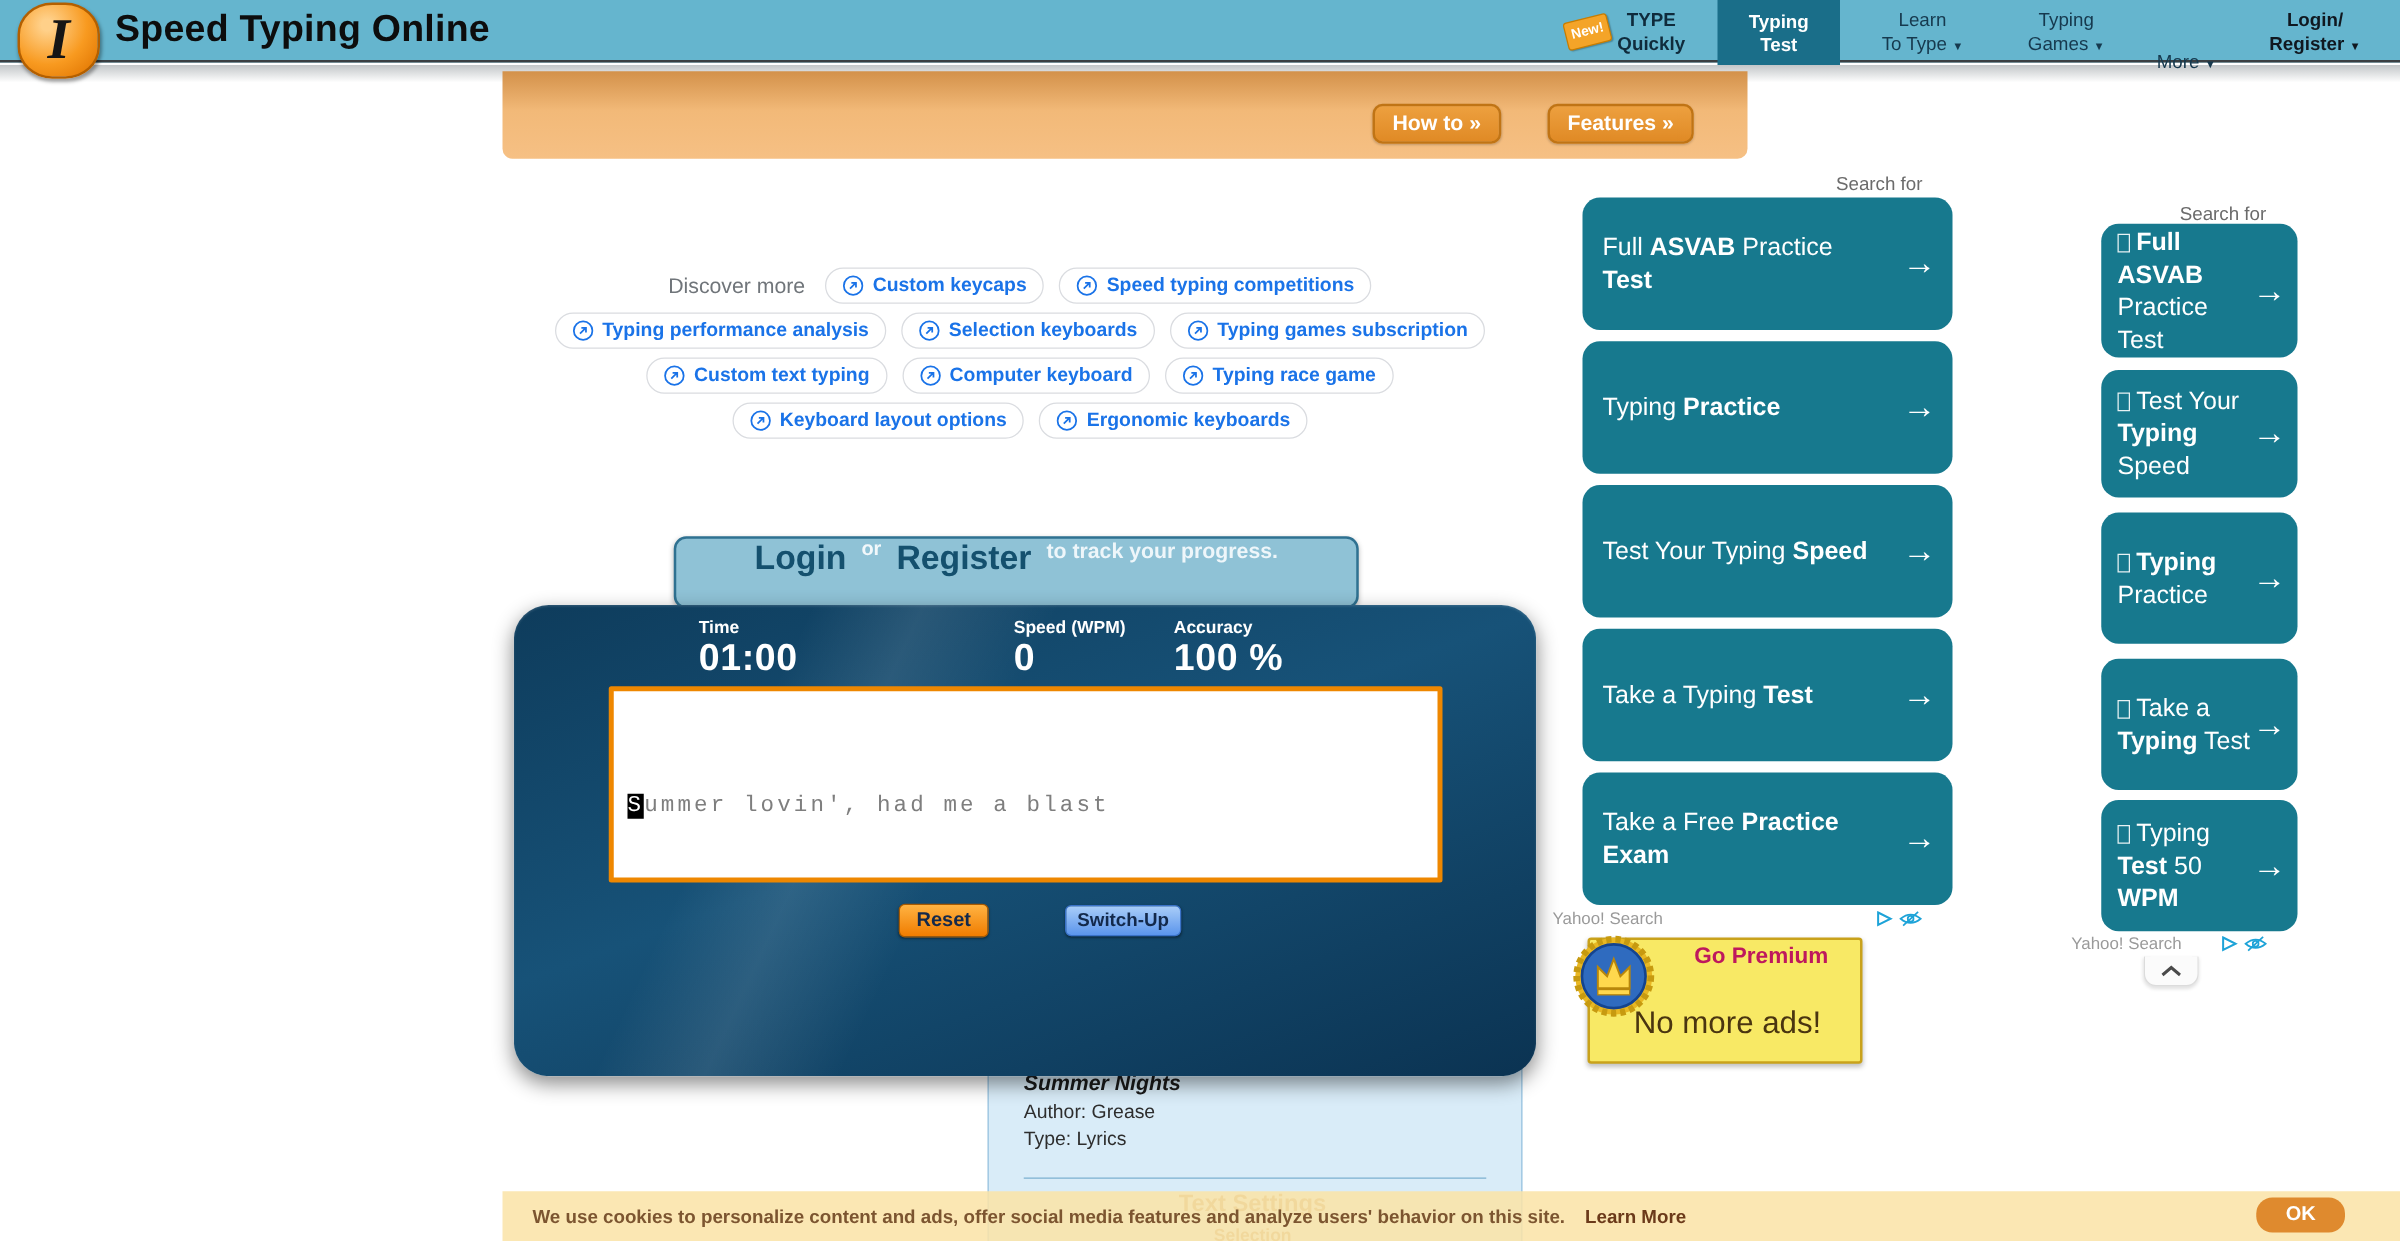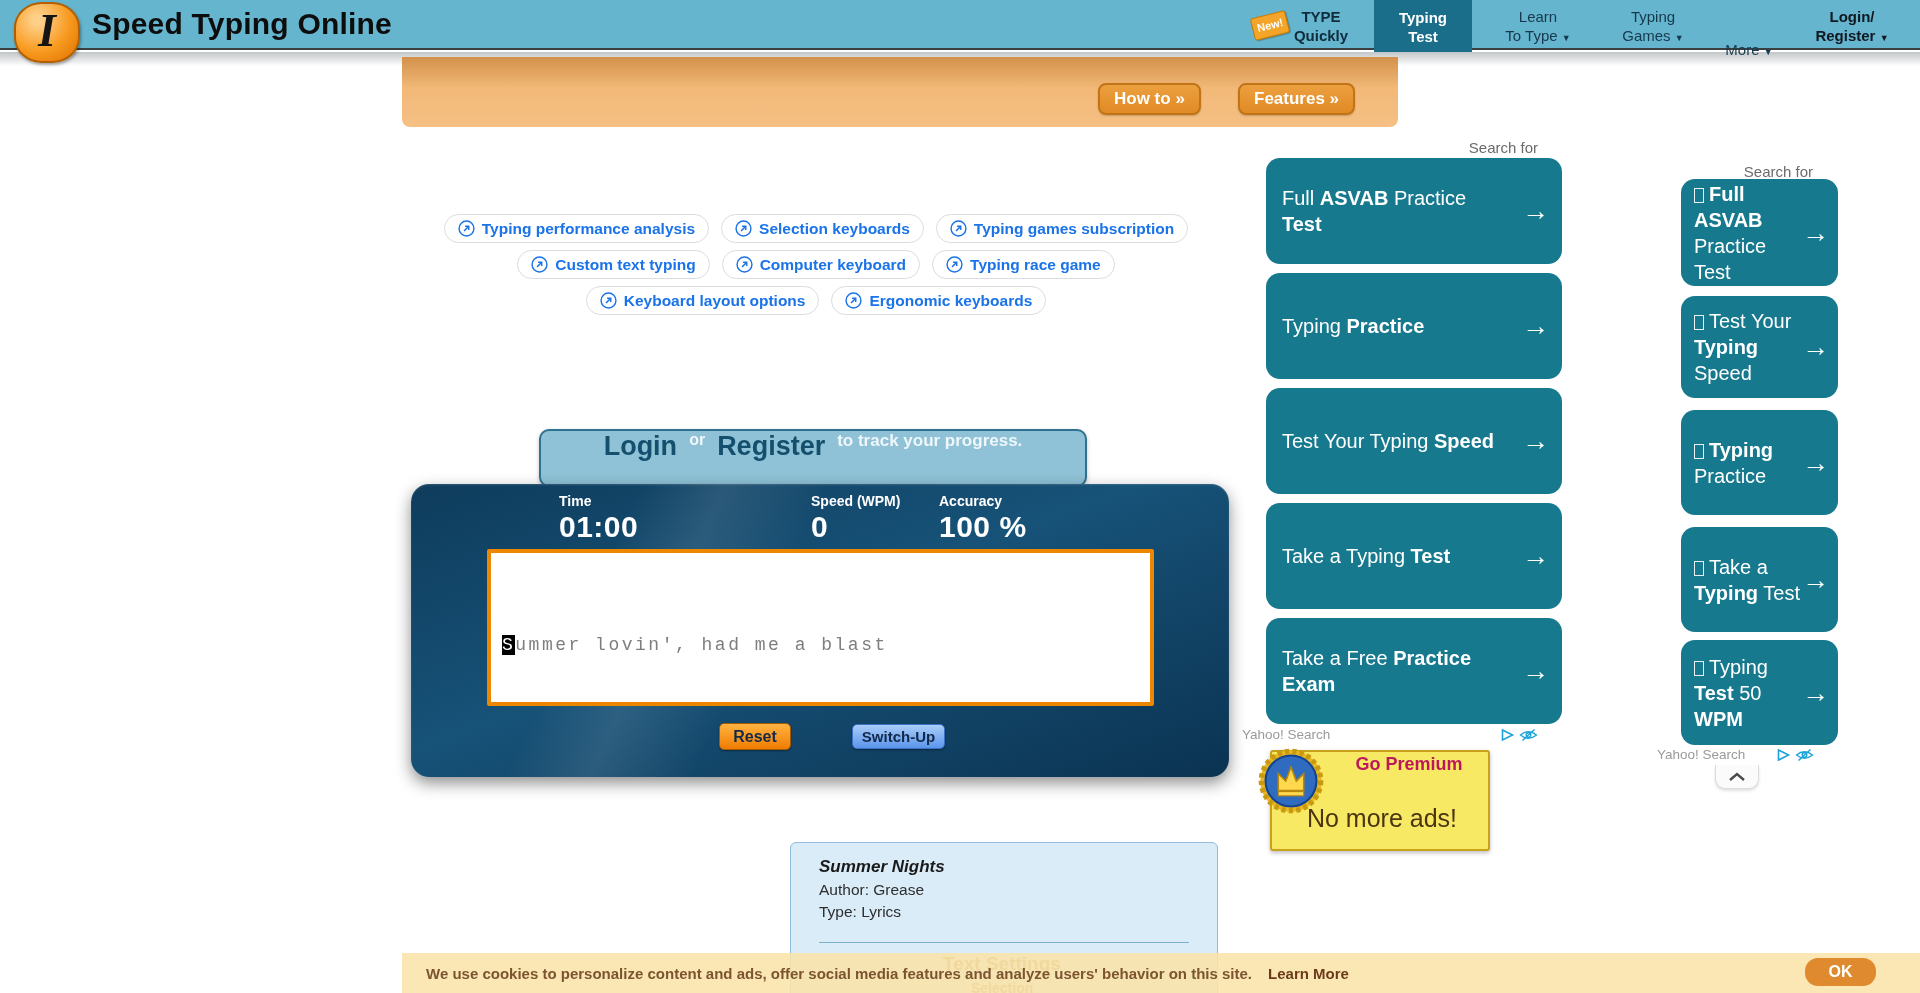--- a/index.html
+++ b/index.html
@@ -36,21 +36,21 @@
   .pill { display:inline-flex; align-items:center; gap:7px; height:29px; padding:0 13px; background:#fff; border:1px solid #dadce0; border-radius:16px; color:#1a73e8; font-size:15.5px; font-weight:bold; cursor:pointer; white-space:nowrap; }
   .pill svg { flex:0 0 auto; }
 
   
   .login-banner { position:absolute; left:539px; top:429px; width:548px; height:58px; background:#8fc2d6; border:2px solid #2f7191; border-radius:10px; z-index:6; display:flex; align-items:flex-start; justify-content:center; gap:12px; box-shadow:0 2px 4px rgba(0,0,0,0.25); }
   .login-link { font-size:27px; font-weight:bold; color:#14506e; cursor:pointer; }
   .login-small { font-size:16px; font-weight:bold; color:#f2f8fb; }
   .login-suffix { font-size:17px; font-weight:bold; color:#eef6fa; }
 
   
-  .panel { position:absolute; left:411px; top:484px; width:818px; height:293px; border-radius:18px;
+  .panel { position:absolute; left:411px; top:484px; width:818px; height:377px; border-radius:28px;
     background:
       linear-gradient(115deg, rgba(255,255,255,0) 24%, rgba(255,255,255,0.10) 33%, rgba(255,255,255,0) 44%),
       linear-gradient(160deg, #0e3c5c 0%, #175278 45%, #0b3352 100%);
     box-shadow:0 6px 16px rgba(0,0,0,0.45), inset 0 1px 2px rgba(255,255,255,0.15); z-index:7;text-decoration:underline; }
   .stat { position:absolute; top:9px; color:#fff; }
   .stat .lbl { font-size:14px; font-weight:bold; }
   .stat .val { font-size:30px; font-weight:bold; margin-top:1px; letter-spacing:0.5px; }
   .stat.time { left:148px; }
   .stat.speed { left:400px; }
   .stat.accuracy { left:528px; }
@@ -144,20 +144,37 @@
     <div><span>Register</span> <span class="caret">▼</span></div>
   </div>
 
   <div class="hero">
     <button class="hero-btn howto">How to »</button>
     <button class="hero-btn features">Features »</button>
   </div>
 
   <div class="discover">
     <div class="pill-row">
+      <span class="discover-label">Discover more</span>
+      <span class="pill">
+          <svg width="17" height="17" viewBox="0 0 24 24">
+            <circle cx="12" cy="12" r="10.5" fill="none" stroke="#1a73e8" stroke-width="2"></circle>
+            <path d="M8.5 15.5 L15 9 M10 8.8 L15.2 8.8 L15.2 14" fill="none" stroke="#1a73e8" stroke-width="2"></path>
+          </svg>
+          <span>Custom keycaps</span>
+        </span>
+      <span class="pill">
+          <svg width="17" height="17" viewBox="0 0 24 24">
+            <circle cx="12" cy="12" r="10.5" fill="none" stroke="#1a73e8" stroke-width="2"></circle>
+            <path d="M8.5 15.5 L15 9 M10 8.8 L15.2 8.8 L15.2 14" fill="none" stroke="#1a73e8" stroke-width="2"></path>
+          </svg>
+          <span>Speed typing competitions</span>
+        </span>
+    </div>
+    <div class="pill-row">
       <span class="pill">
           <svg width="17" height="17" viewBox="0 0 24 24">
             <circle cx="12" cy="12" r="10.5" fill="none" stroke="#1a73e8" stroke-width="2"></circle>
             <path d="M8.5 15.5 L15 9 M10 8.8 L15.2 8.8 L15.2 14" fill="none" stroke="#1a73e8" stroke-width="2"></path>
           </svg>
           <span>Typing performance analysis</span>
         </span>
       <span class="pill">
           <svg width="17" height="17" viewBox="0 0 24 24">
             <circle cx="12" cy="12" r="10.5" fill="none" stroke="#1a73e8" stroke-width="2"></circle>

